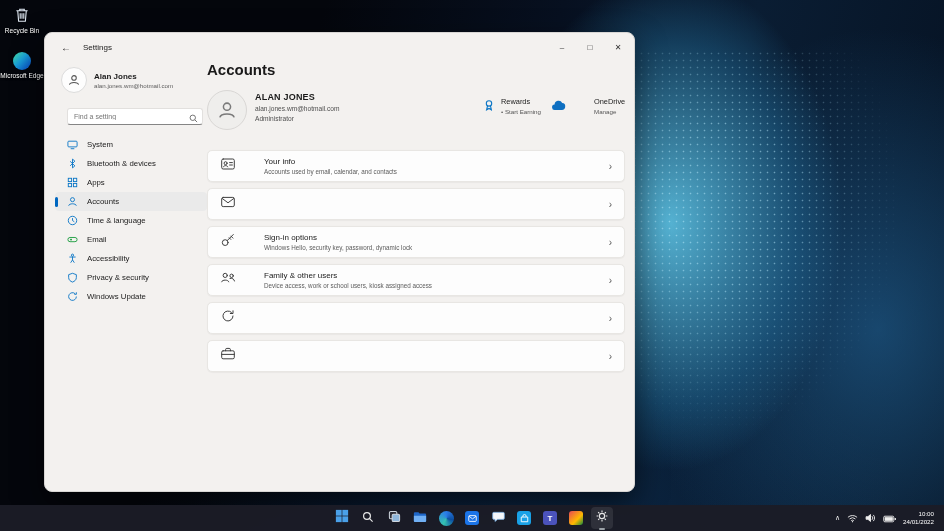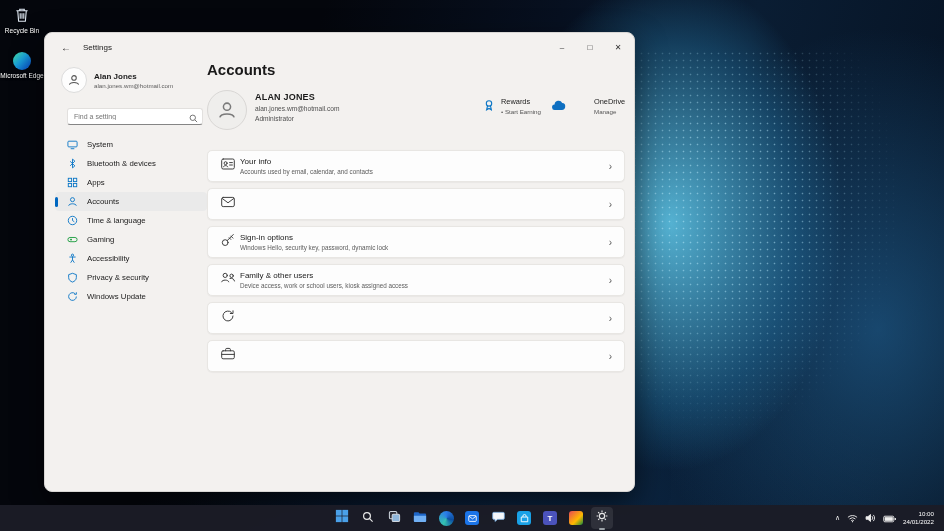--- a/index.html
+++ b/index.html
@@ -67,21 +67,21 @@
   .prof-name{font-size:9px;font-weight:700;color:#1a1a1a;letter-spacing:.2px;}
   .prof-email{font-size:6.6px;color:#4f4f4f;margin-top:3px;}
   .prof-role{font-size:6.6px;color:#4f4f4f;margin-top:3px;}
   .quick{position:absolute;top:7px;display:flex;gap:6px;align-items:flex-start;}
   .quick.rewards{left:276px;}
   .quick.onedrive{left:344px;gap:28px;}
   .quick .q-title{font-size:7.4px;font-weight:400;color:#1a1a1a;}
   .quick .q-sub{font-size:6.2px;color:#555;margin-top:2px;}
   .cards{margin-top:16px;display:flex;flex-direction:column;gap:6px;}
   .card{height:30px;background:#fdfdfd;border:1px solid #e8e6e3;border-radius:5px;
-    display:flex;align-items:center;padding:0 12px;gap:4px;box-shadow:0 .5px 1px rgba(0,0,0,.04);cursor:default;}
+    display:flex;align-items:center;padding:0 12px;gap:28px;box-shadow:0 .5px 1px rgba(0,0,0,.04);cursor:default;}
   .card .c-title{font-size:8px;color:#1a1a1a;}
   .card .c-sub{font-size:6.3px;color:#5c5c5c;margin-top:2px;}
   .card .chev{margin-left:auto;font-size:10px;color:#5a5a5a;}
   
   .taskbar{position:absolute;left:0;right:0;bottom:0;height:26px;background:rgba(27,28,38,.97);
     display:flex;align-items:center;}
   .tb-center{position:absolute;left:50%;transform:translateX(-50%);display:flex;gap:4px;align-items:center;}
   .tb-btn{width:22px;height:22px;border-radius:4px;display:flex;align-items:center;justify-content:center;position:relative;}
   .tb-btn.open{background:rgba(255,255,255,.09);}
   .tb-btn.open::after{content:"";position:absolute;bottom:-1px;left:8px;right:8px;height:2px;border-radius:2px;
@@ -201,21 +201,21 @@
         </span>
         <span>Time &amp; language</span>
       </div>
       <div class="nav-item">
         <span class="ic">
           <svg width="11" height="11" viewBox="0 0 12 12" fill="none" stroke="#1a9c3e" stroke-width="1">
             <rect x="1" y="3.8" width="10" height="4.6" rx="2.3"></rect>
               <path d="M3.4 6.1h2M4.4 5.1v2M8.4 6.1h.01"></path>
           </svg>
         </span>
-        <span>Gaming</span>
+        <span>Email</span>
       </div>
       <div class="nav-item">
         <span class="ic">
           <svg width="11" height="11" viewBox="0 0 12 12" fill="none" stroke="#0b76c6" stroke-width="1">
             <circle cx="6" cy="2.4" r="1.2"></circle>
               <path d="M2.6 4.4h6.8M6 4.4v3.2l-2 3M6 7.6l2 3"></path>
           </svg>
         </span>
         <span>Accessibility</span>
       </div>

